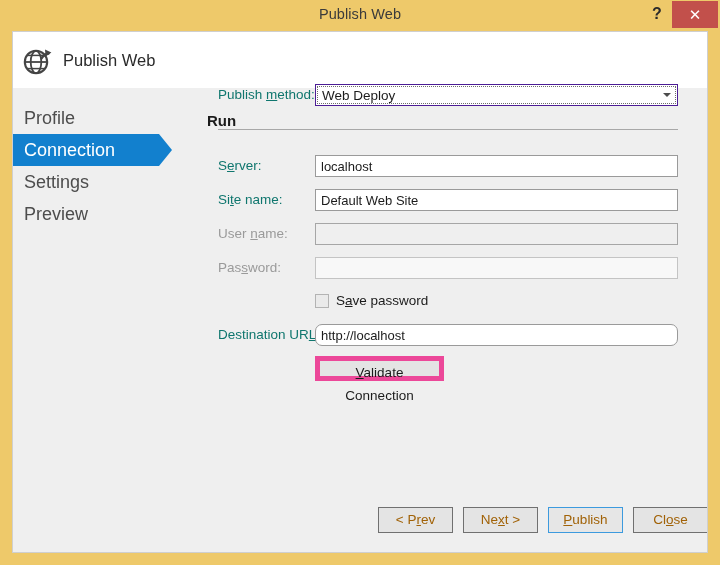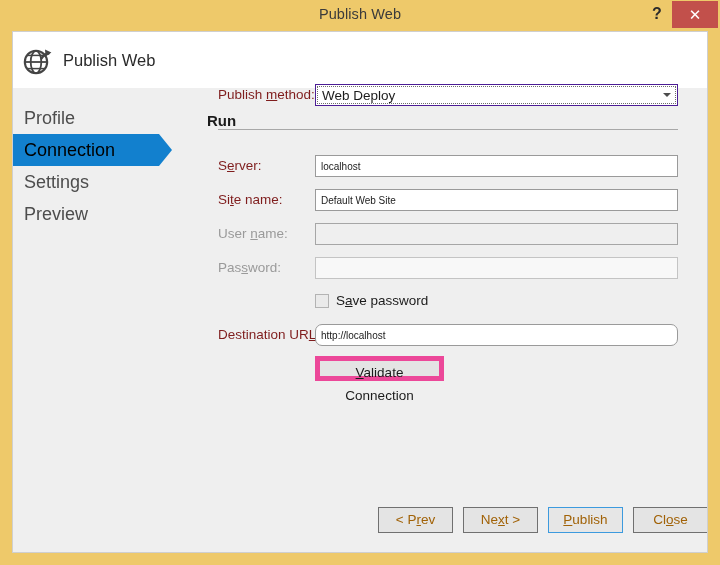--- a/index.html
+++ b/index.html
@@ -102,21 +102,21 @@
     height: 32px;
     line-height: 32px;
     padding-left: 11px;
     font-size: 18px;
     color: #4d4d4d;
     cursor: default;
     box-sizing: border-box;
   }
   .nav-item.selected {
     background: #1280ce;
-    color: #000000;
+    color: #ffffff;
     width: 146px;
   }
   .nav-item.selected::after {
     content: "";
     position: absolute;
     left: 146px; top: 0;
     width: 0; height: 0;
     border-top: 16px solid transparent;
     border-bottom: 16px solid transparent;
     border-left: 13px solid #1280ce;
@@ -132,35 +132,35 @@
     position: absolute;
     left: 0; top: 80px;
     font-size: 15px;
     font-weight: bold;
     color: #1b1b1b;
   }
 
   .form-label {
     position: absolute;
     font-size: 13.5px;
-    color: #7f1d1d;
+    color: #0f766e;
     white-space: nowrap;
   }
   .form-label.disabled {
     color: #9a9a9a;
   }
 
   .text-input {
     position: absolute;
     box-sizing: border-box;
     height: 22px;
     background: #ffffff;
     border: 1px solid #9a9a9a;
     font-family: "Liberation Sans", sans-serif;
-    font-size: 10px;
+    font-size: 13px;
     color: #1b1b1b;
     padding: 0 0 0 5px;
     line-height: 20px;
     outline: none;
   }
   .text-input.disabled-grey {
     background: #efefef;
     border-color: #a6a6a6;
     color: #9a9a9a;
   }

